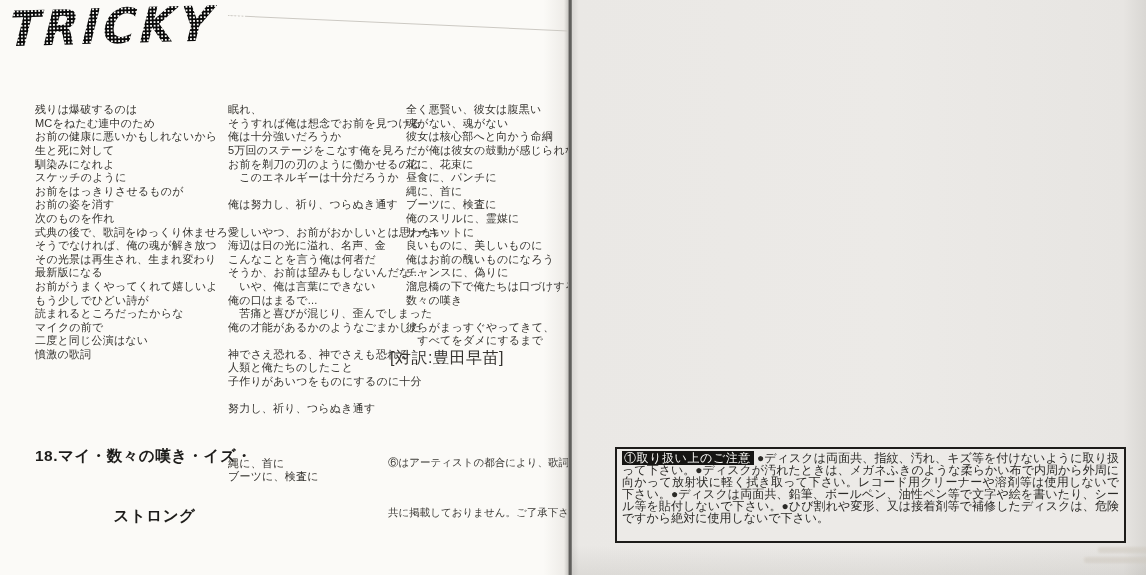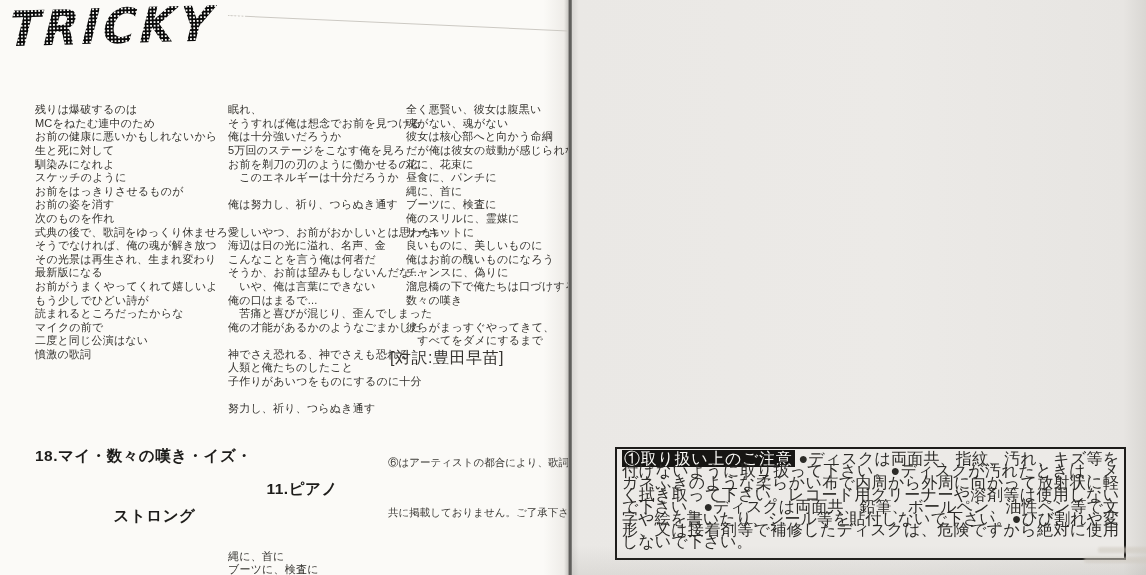--- a/index.html
+++ b/index.html
@@ -68,22 +68,22 @@
     background:linear-gradient(90deg,#b9b7b3 0,#4c4b49 45%,#8b8a87 100%);
   }
   .right-bottom-shade{
     position:absolute;left:572px;top:545px;width:574px;height:30px;
     background:linear-gradient(180deg,rgba(0,0,0,0) 0,rgba(120,118,112,0.12) 100%);
   }
 
   .notice-box{
     position:absolute;left:43px;top:447px;width:497px;height:86px;
     border:2px solid #1d1c1a;background:#eceae7;
-    padding:4px 5px 19px 5px;
-    font-size:16px;line-height:11.9px;color:#2b2a27;
+    padding:4px 5px 2px 5px;
+    font-size:12px;line-height:11.9px;color:#2b2a27;
     text-align:justify;
   }
   .notice-para{margin:0;}
   .inv{
     background:#161513;color:#faf9f6;
     padding:0 3px 0 2px;margin-right:3px;letter-spacing:0.5px;
   }
 
   .watermark{position:absolute;left:498px;top:545px;width:90px;height:24px;opacity:0.55;filter:blur(1.1px);}
   .watermark .wm-bar1{position:absolute;left:28px;top:2px;width:58px;height:6px;background:#d2ccc2;border-radius:2px;}
@@ -107,23 +107,20 @@
       <div><div class="line">残りは爆破するのは</div><div class="line">MCをねたむ連中のため</div><div class="line">お前の健康に悪いかもしれないから</div><div class="line">生と死に対して</div><div class="line">馴染みになれよ</div><div class="line">スケッチのように</div><div class="line">お前をはっきりさせるものが</div><div class="line">お前の姿を消す</div><div class="line">次のものを作れ</div><div class="line">式典の後で、歌詞をゆっくり休ませろ</div><div class="line">そうでなければ、俺の魂が解き放つ</div><div class="line">その光景は再生され、生まれ変わり</div><div class="line">最新版になる</div><div class="line">お前がうまくやってくれて嬉しいよ</div><div class="line">もう少しでひどい詩が</div><div class="line">読まれるところだったからな</div><div class="line">マイクの前で</div><div class="line">二度と同じ公演はない</div><div class="line">憤激の歌詞</div></div>
       <div class="song-heading heading-10">
         <div><span>18.</span><span>マイ・数々の嘆き・イズ・</span></div>
         <div class="heading-indent">ストロング</div>
       </div>
       
     </div>
 
     <div class="lyrics col2">
       <div><div class="line">眠れ、</div><div class="line">そうすれば俺は想念でお前を見つける</div><div class="line">俺は十分強いだろうか</div><div class="line">5万回のステージをこなす俺を見ろ</div><div class="line">お前を剃刀の刃のように働かせるのに</div><div class="line">　このエネルギーは十分だろうか</div><div class="line">&nbsp;</div><div class="line">俺は努力し、祈り、つらぬき通す</div><div class="line">&nbsp;</div><div class="line">愛しいやつ、お前がおかしいとは思わない</div><div class="line">海辺は日の光に溢れ、名声、金</div><div class="line">こんなことを言う俺は何者だ</div><div class="line">そうか、お前は望みもしないんだな...</div><div class="line">　いや、俺は言葉にできない</div><div class="line">俺の口はまるで...</div><div class="line">　苦痛と喜びが混じり、歪んでしまった</div><div class="line">俺の才能があるかのようなごまかしだ</div><div class="line">&nbsp;</div><div class="line">神でさえ恐れる、神でさえも恐れる</div><div class="line">人類と俺たちのしたこと</div><div class="line">子作りがあいつをものにするのに十分</div><div class="line">&nbsp;</div><div class="line">努力し、祈り、つらぬき通す</div><div class="line">&nbsp;</div></div>
-      <div class="song-heading heading-11">
-        <span>11.</span><span>ピアノ</span>
-      </div>
       <div><div class="line">縄に、首に</div><div class="line">ブーツに、検査に</div></div>
     </div>
 
     <div class="lyrics col3">
       <div><div class="line">全く悪賢い、彼女は腹黒い</div><div class="line">魂がない、魂がない</div><div class="line">彼女は核心部へと向かう命綱</div><div class="line">だが俺は彼女の鼓動が感じられない</div><div class="line">花に、花束に</div><div class="line">昼食に、パンチに</div><div class="line">縄に、首に</div><div class="line">ブーツに、検査に</div><div class="line">俺のスリルに、霊媒に</div><div class="line">サーキットに</div><div class="line">良いものに、美しいものに</div><div class="line">俺はお前の醜いものになろう</div><div class="line">チャンスに、偽りに</div><div class="line">溜息橋の下で俺たちは口づけする</div><div class="line">数々の嘆き</div><div class="line">&nbsp;</div><div class="line">彼らがまっすぐやってきて、</div><div class="line">　すべてをダメにするまで</div></div>
     </div>
 
     <div class="translator">[対訳:豊田早苗]</div>
 
     <div class="note">

